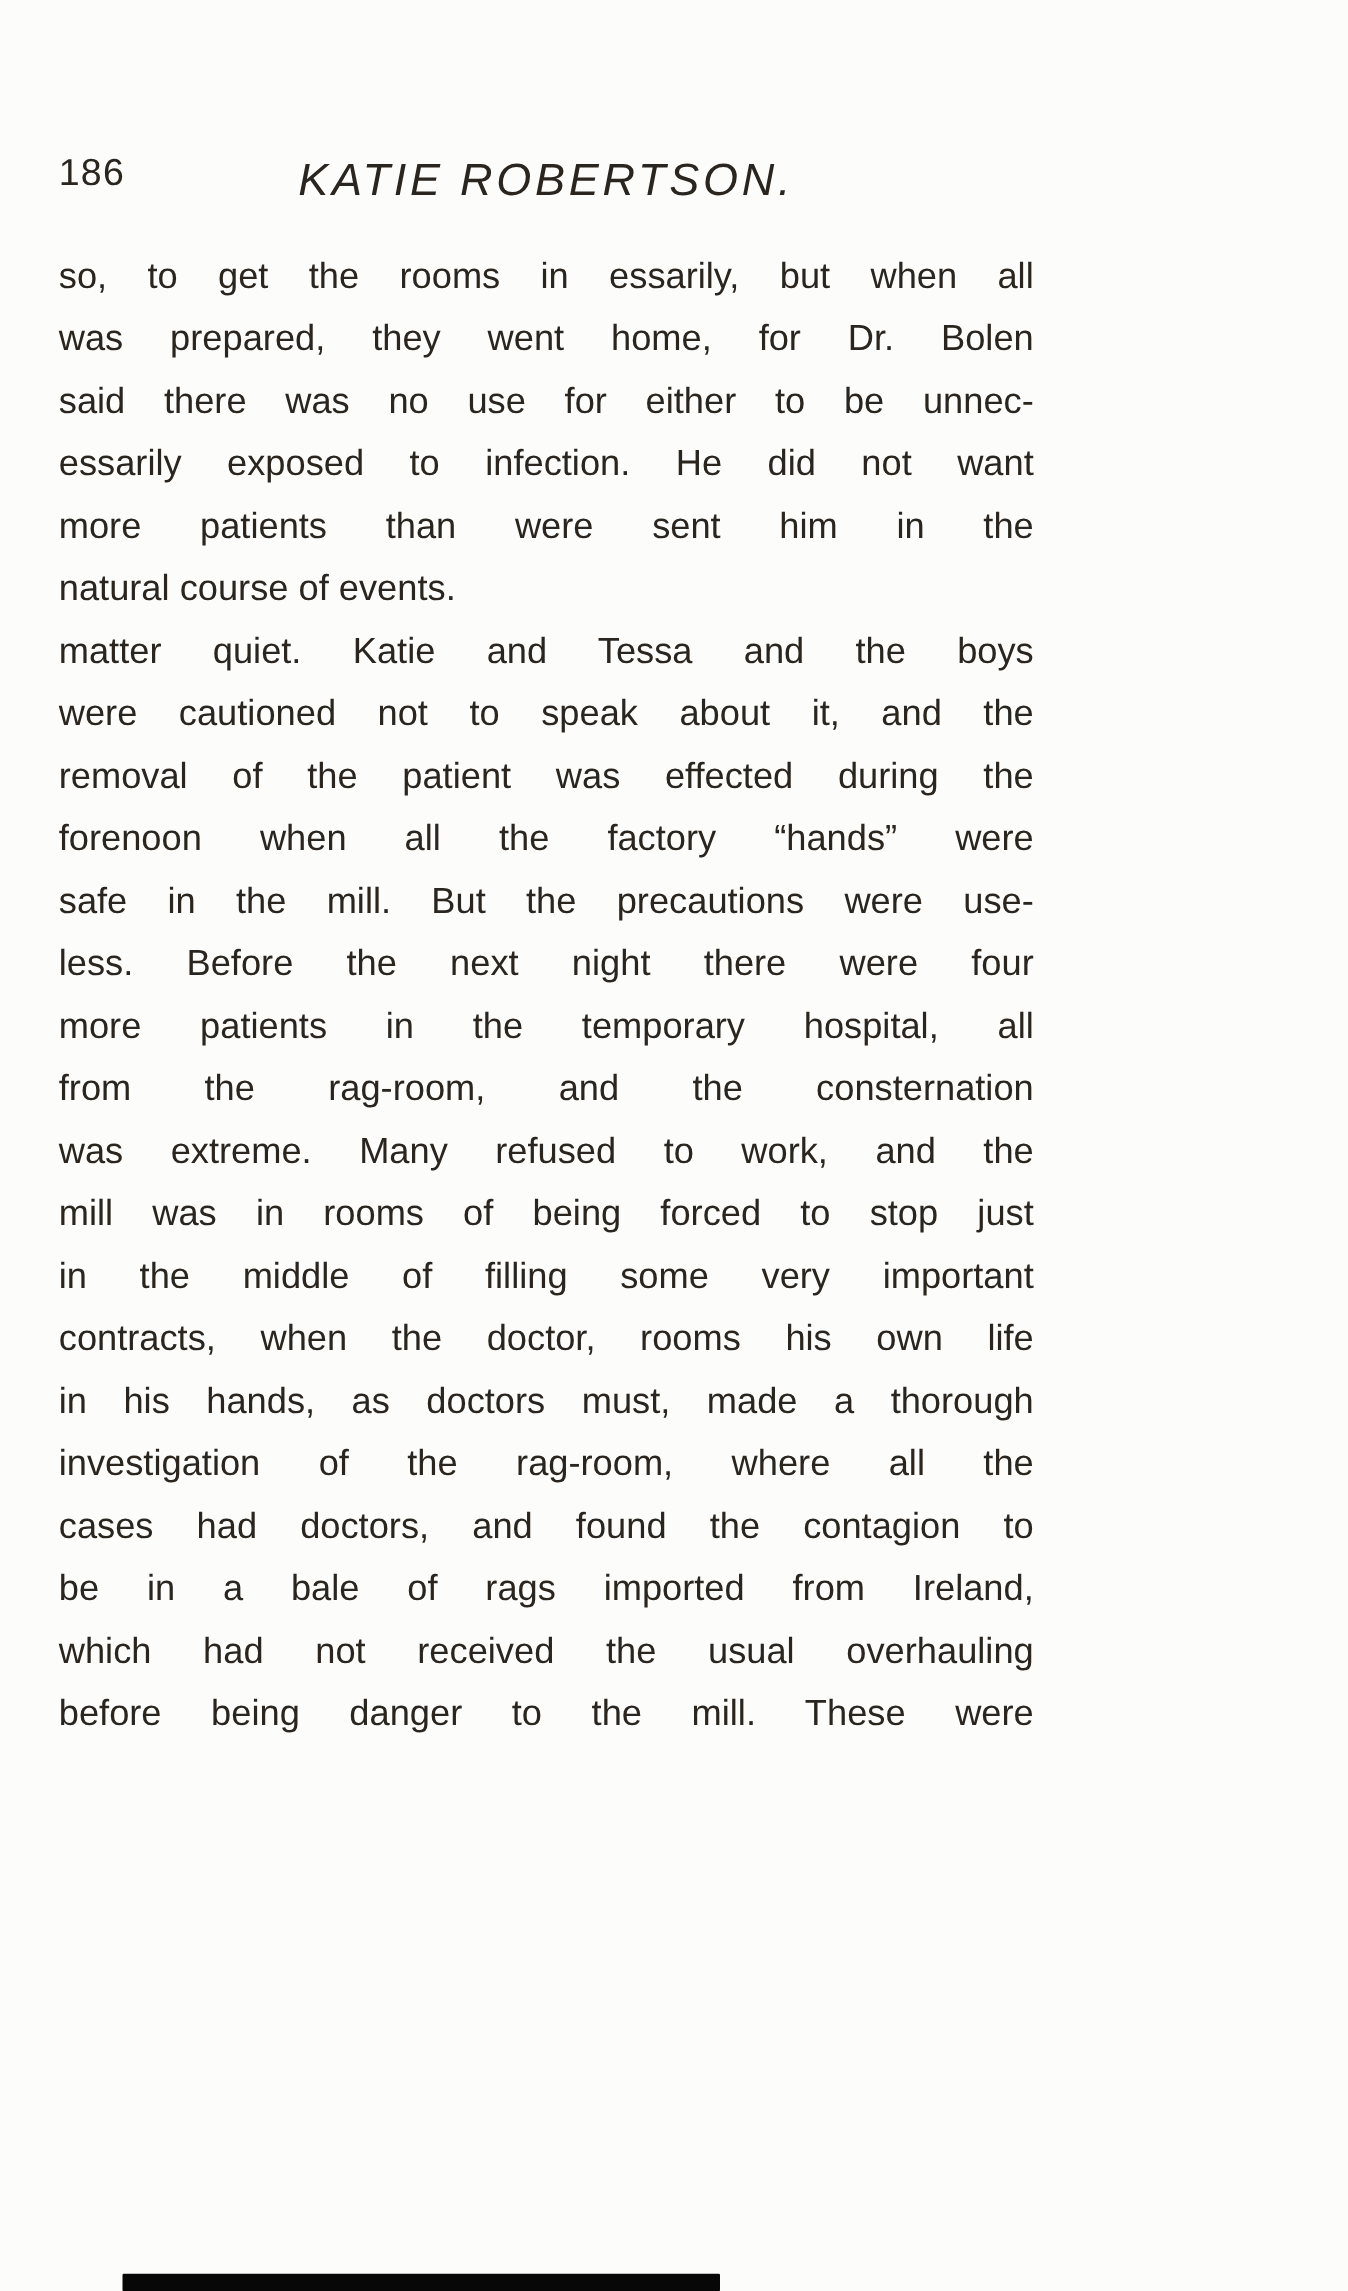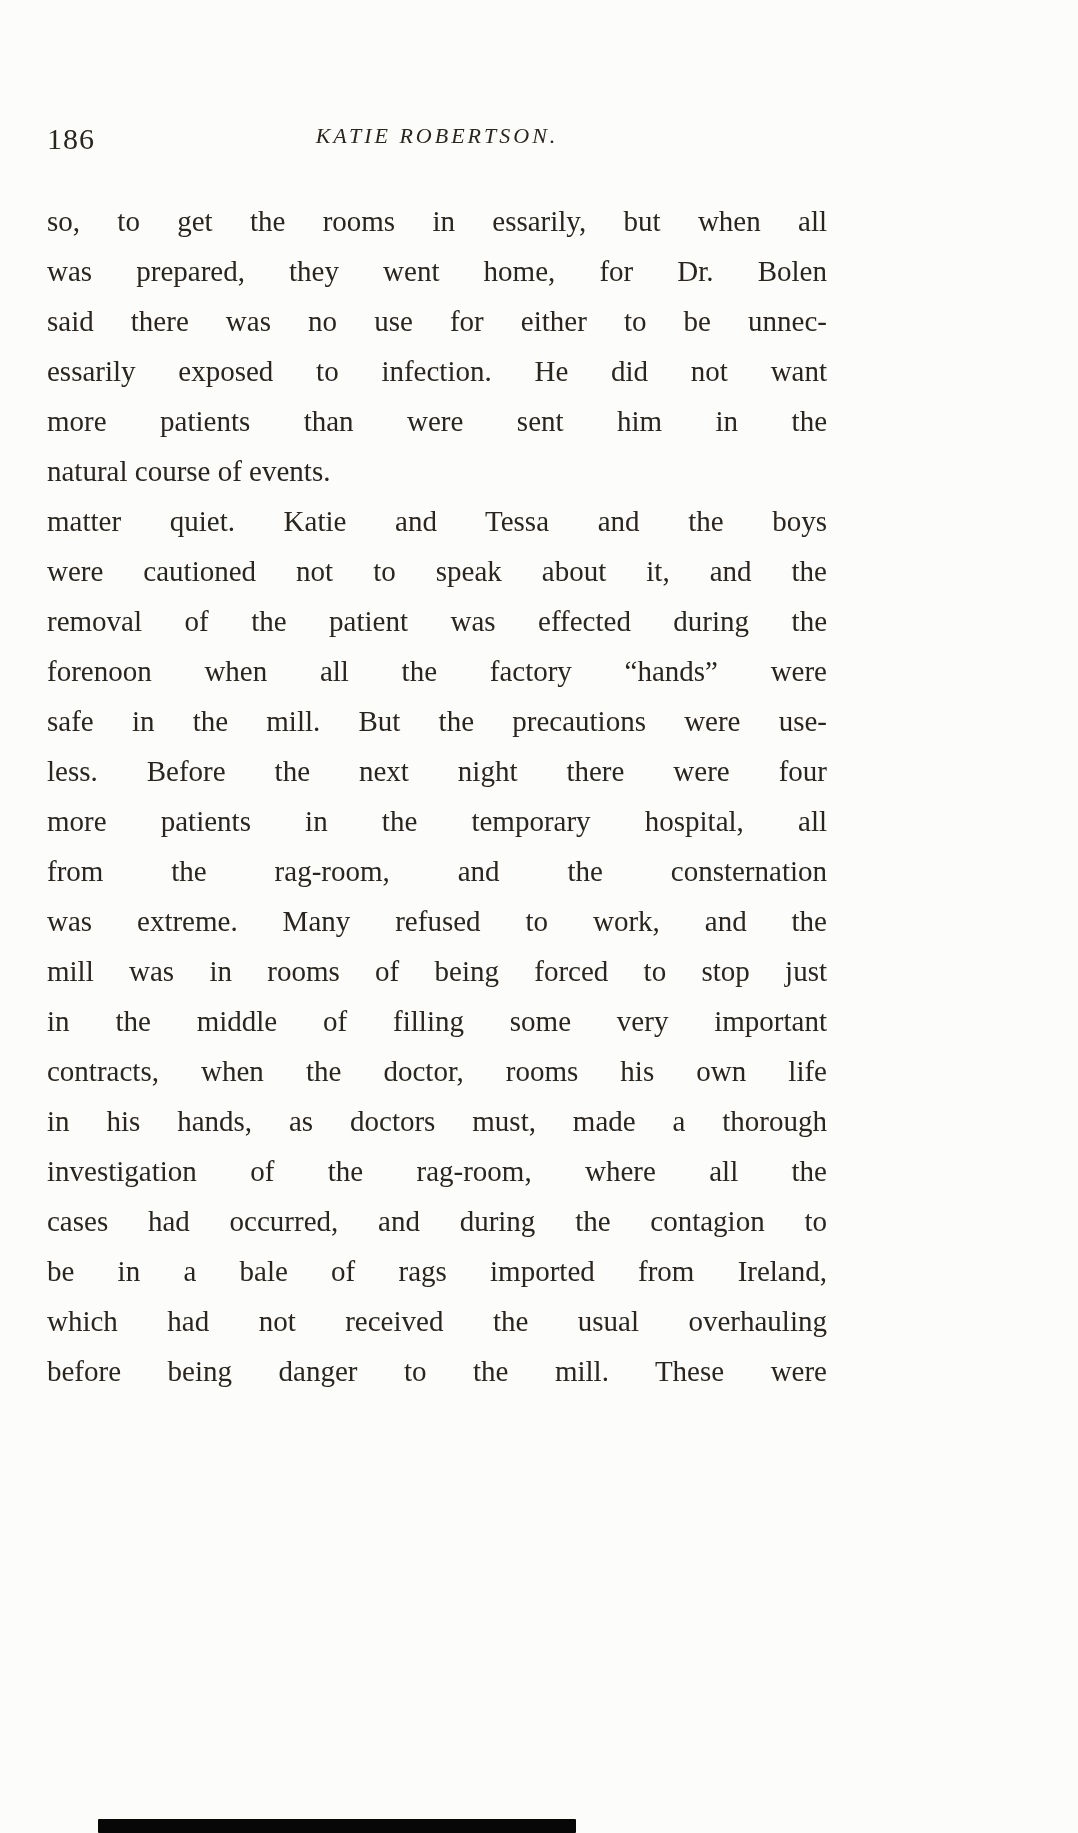--- a/index.html
+++ b/index.html
@@ -6,41 +6,41 @@
     margin: 0;
     padding: 0;
     background: #ffffff;
   }
   .page {
     position: relative;
     width: 1078px;
     height: 1833px;
     background: #fcfcfa;
     overflow: hidden;
-    font-family: Liberation Serif, serif;
+    font-family: Liberation Sans, sans-serif;
     color: #2a261f;
   }
   .header {
     position: absolute;
     top: 120px;
     left: 47px;
     width: 780px;
     height: 40px;
   }
   .pagenum {
     position: absolute;
     left: 0;
     top: 2px;
     font-size: 30px;
     letter-spacing: 1px;
   }
   .title {
     display: block;
     text-align: center;
-    font-size: 22px;
+    font-size: 36px;
     font-style: italic;
     letter-spacing: 3px;
     padding-top: 3px;
   }
   .text-block {
     position: absolute;
     top: 196px;
     left: 47px;
     width: 780px;
     font-size: 29px;
@@ -97,20 +97,20 @@
         <div class="line">safe in the mill. But the precautions were use-</div>
         <div class="line">less. Before the next night there were four</div>
         <div class="line">more patients in the temporary hospital, all</div>
         <div class="line">from the rag-room, and the consternation</div>
         <div class="line">was extreme. Many refused to work, and the</div>
         <div class="line">mill was in rooms of being forced to stop just</div>
         <div class="line">in the middle of filling some very important</div>
         <div class="line">contracts, when the doctor, rooms his own life</div>
         <div class="line">in his hands, as doctors must, made a thorough</div>
         <div class="line">investigation of the rag-room, where all the</div>
-        <div class="line">cases had occurred, and during the contagion to</div>
+        <div class="line">cases had doctors, and found the contagion to</div>
         <div class="line">be in a bale of rags imported from Ireland,</div>
         <div class="line">which had not received the usual overhauling</div>
         <div class="line">before being danger to the mill. These were</div>
       </div>
     </div>
   <div class="scan-bar"></div>
 </div>
 
 </body></html>

